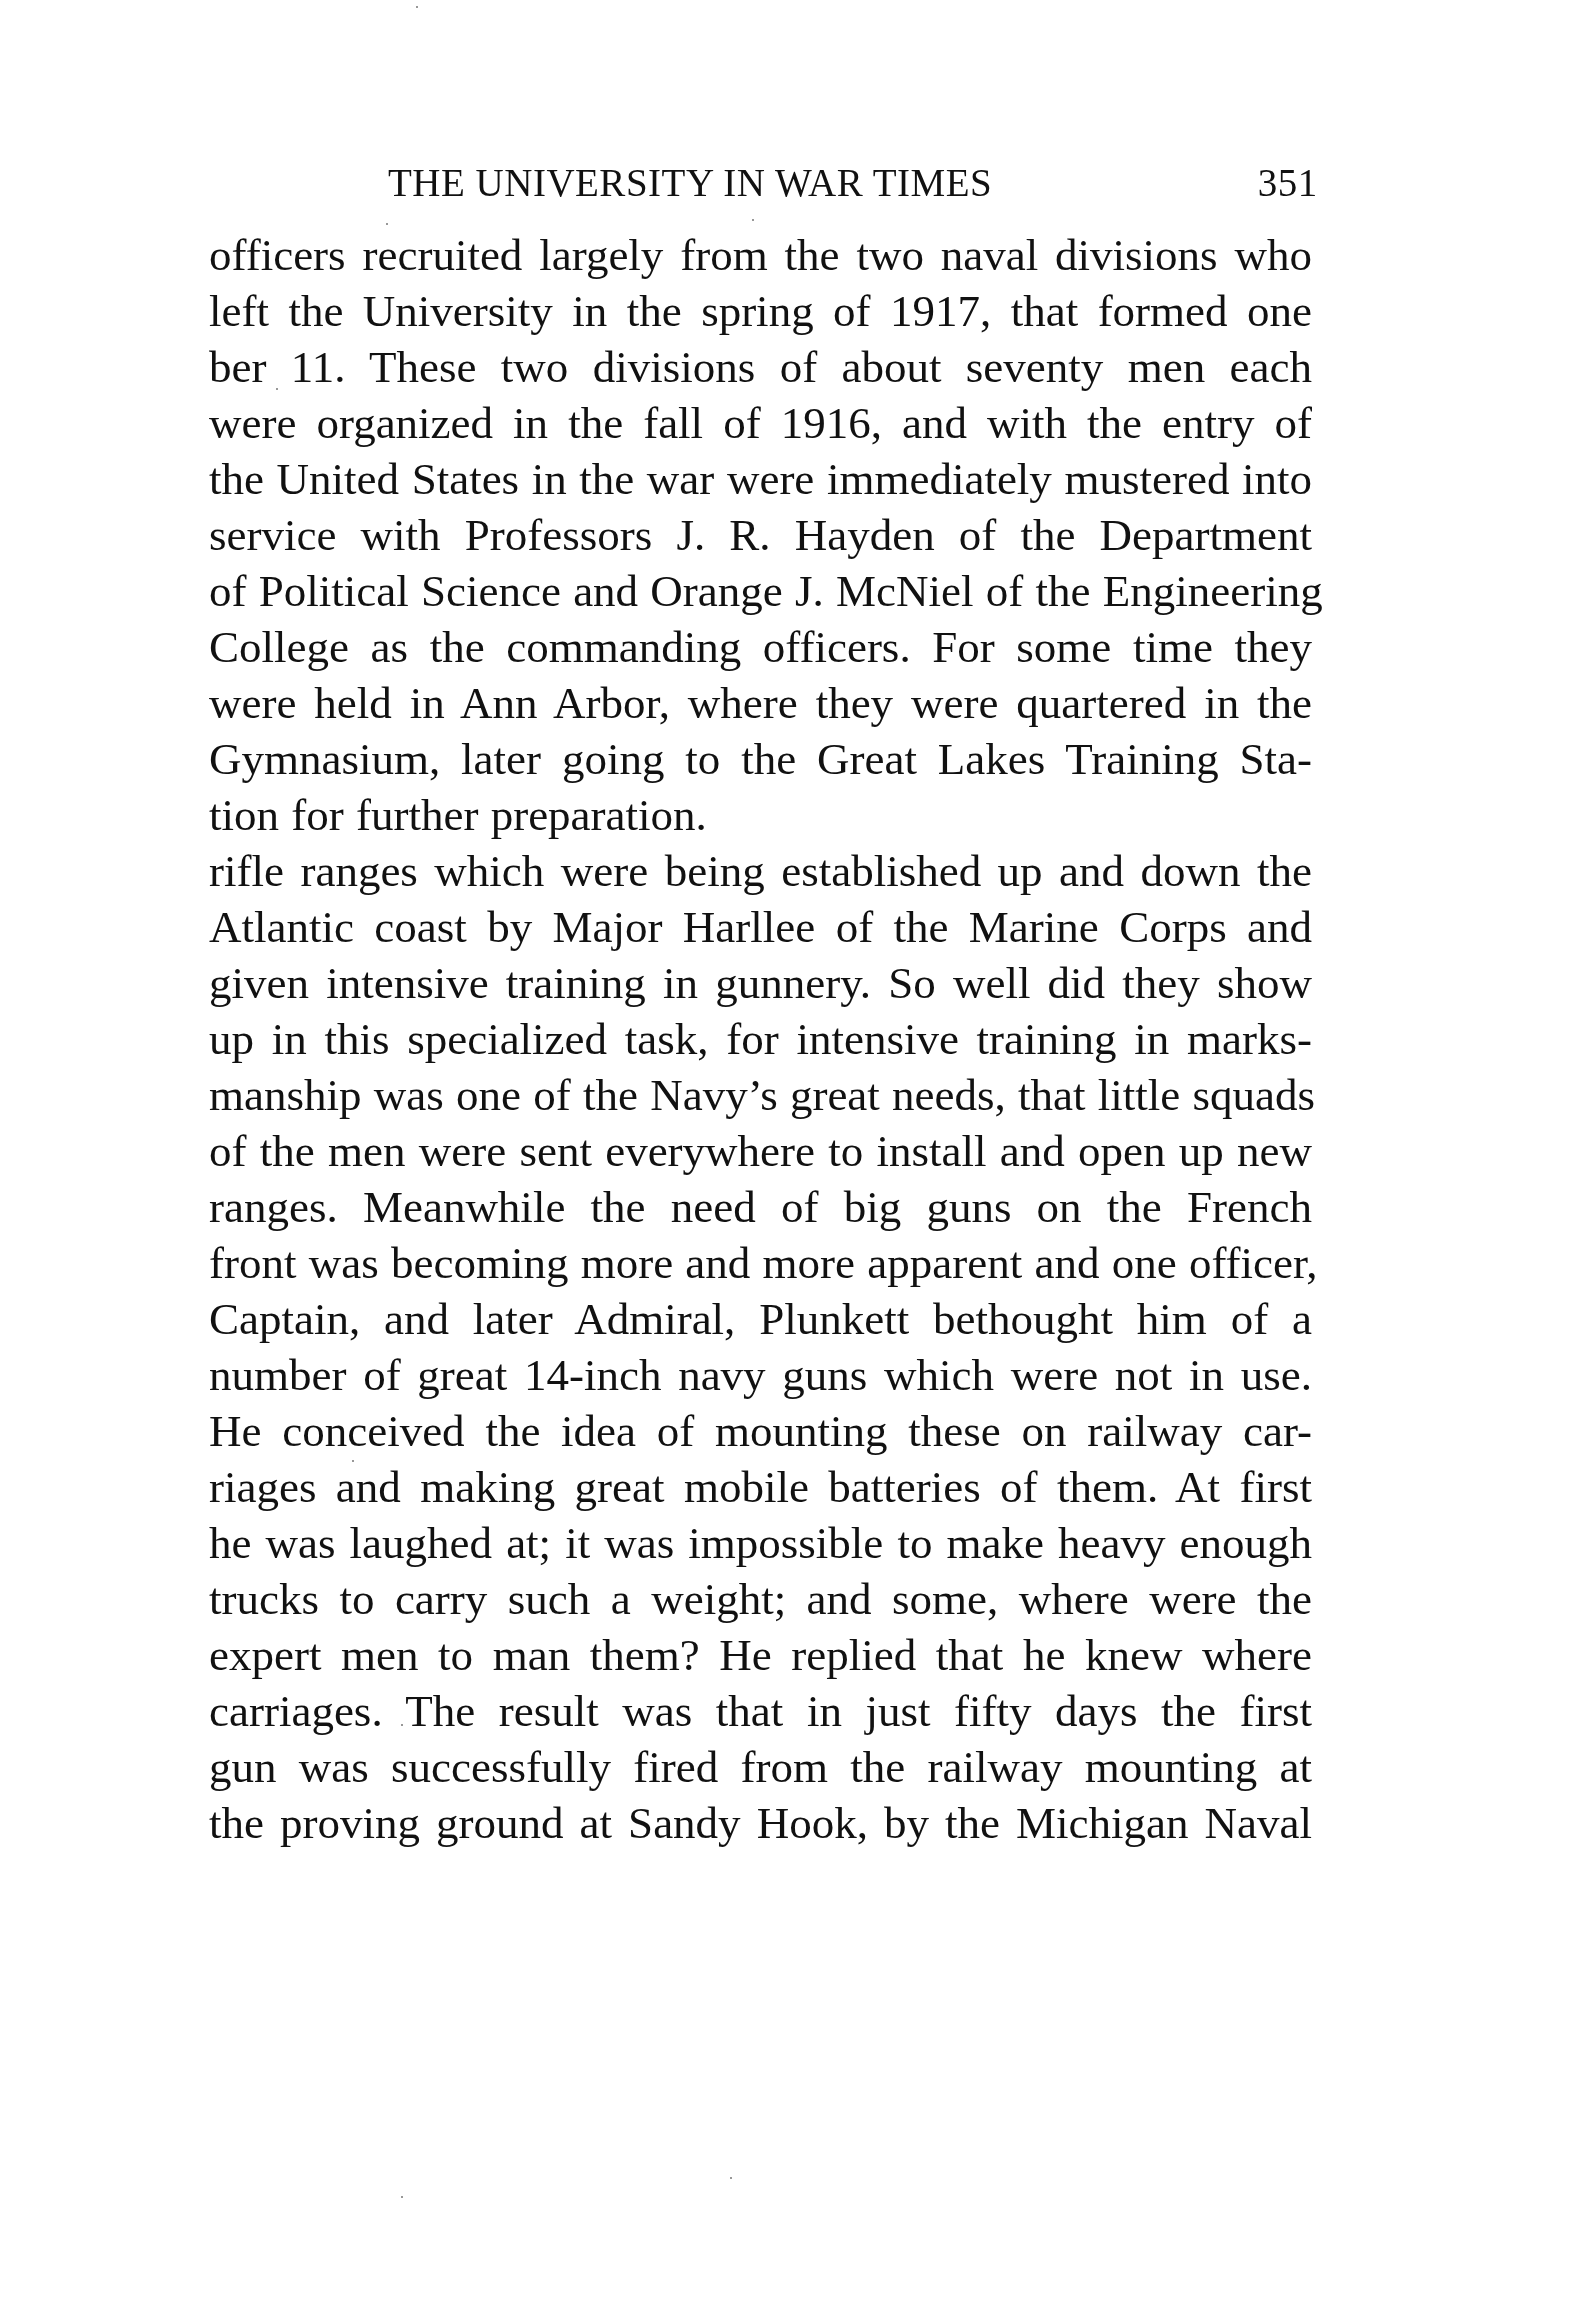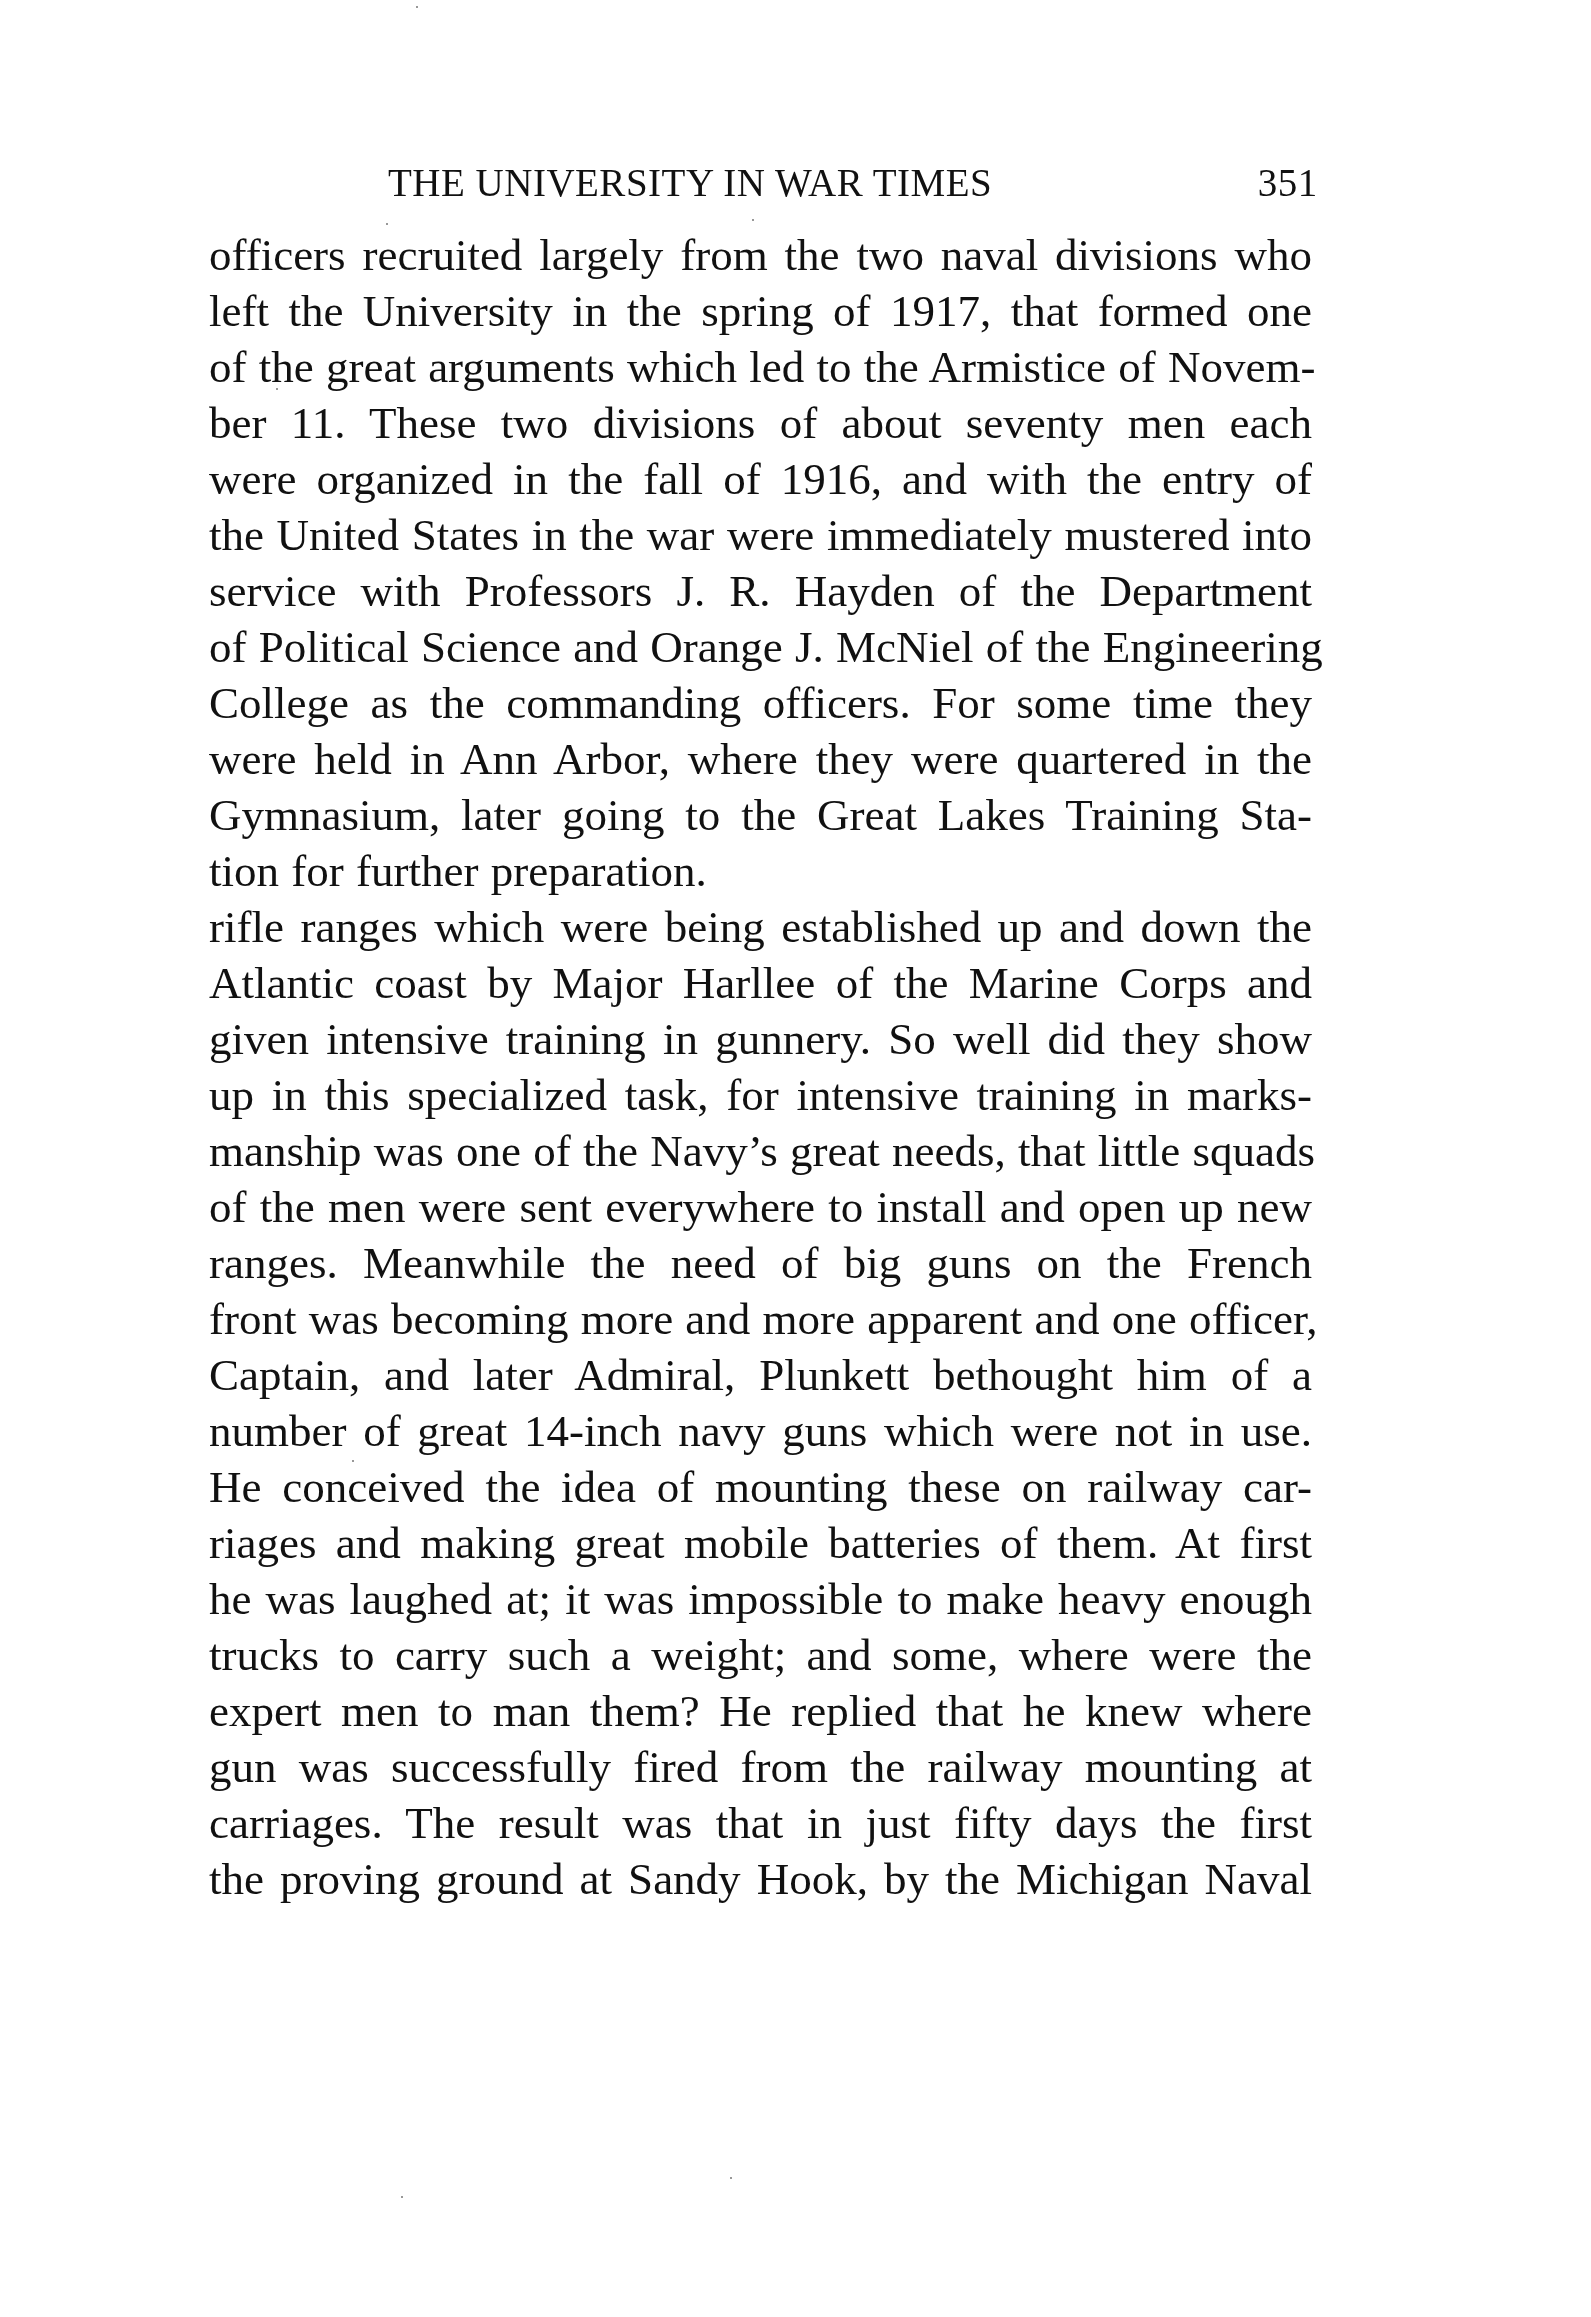--- a/index.html
+++ b/index.html
@@ -99,21 +99,20 @@
 
   <div class="running-head">
     <span class="running-title">THE UNIVERSITY IN WAR TIMES</span>
     <span class="page-number">351</span>
   </div>
 
   <div class="body-text">
 
     <span class="line">officers recruited largely from the two naval divisions who</span>
     <span class="line">left the University in the spring of 1917, that formed one</span>
-    <span class="line">of the great arguments which led to the Armistice of Novem-</span>
     <span class="line">ber 11.  These two divisions of about seventy men each</span>
     <span class="line">were organized in the fall of 1916, and with the entry of</span>
     <span class="line">the United States in the war were immediately mustered into</span>
     <span class="line">service with Professors J. R. Hayden of the Department</span>
     <span class="line">of Political Science and Orange J. McNiel of the Engineering</span>
     <span class="line">College as the commanding officers.  For some time they</span>
     <span class="line">were held in Ann Arbor, where they were quartered in the</span>
     <span class="line">Gymnasium, later going to the Great Lakes Training Sta-</span>
     <span class="line last">tion for further preparation.</span>
 
@@ -125,22 +124,22 @@
     <span class="line">of the men were sent everywhere to install and open up new</span>
     <span class="line">ranges.  Meanwhile the need of big guns on the French</span>
     <span class="line">front was becoming more and more apparent and one officer,</span>
     <span class="line">Captain, and later Admiral, Plunkett bethought him of a</span>
     <span class="line">number of great 14-inch navy guns which were not in use.</span>
     <span class="line">He conceived the idea of mounting these on railway car-</span>
     <span class="line">riages and making great mobile batteries of them.  At first</span>
     <span class="line">he was laughed at; it was impossible to make heavy enough</span>
     <span class="line">trucks to carry such a weight; and some, where were the</span>
     <span class="line">expert men to man them?  He replied that he knew where</span>
+    <span class="line">carriages.  The result was that in just fifty days the first</span>
     <span class="line">gun was successfully fired from the railway mounting at</span>
-    <span class="line">carriages.  The result was that in just fifty days the first</span>
     <span class="line">the proving ground at Sandy Hook, by the Michigan Naval</span>
   </div>
 
   <div class="binding inner"></div>
   <div class="binding outer"></div>
 
   <div class="speck" style="left:368px;top:5.8px;"></div>
   <div class="speck" style="left:704px;top:219px;"></div>
   <div class="speck" style="left:338px;top:223px;"></div>
   <div class="speck" style="left:228px;top:388px;"></div>

